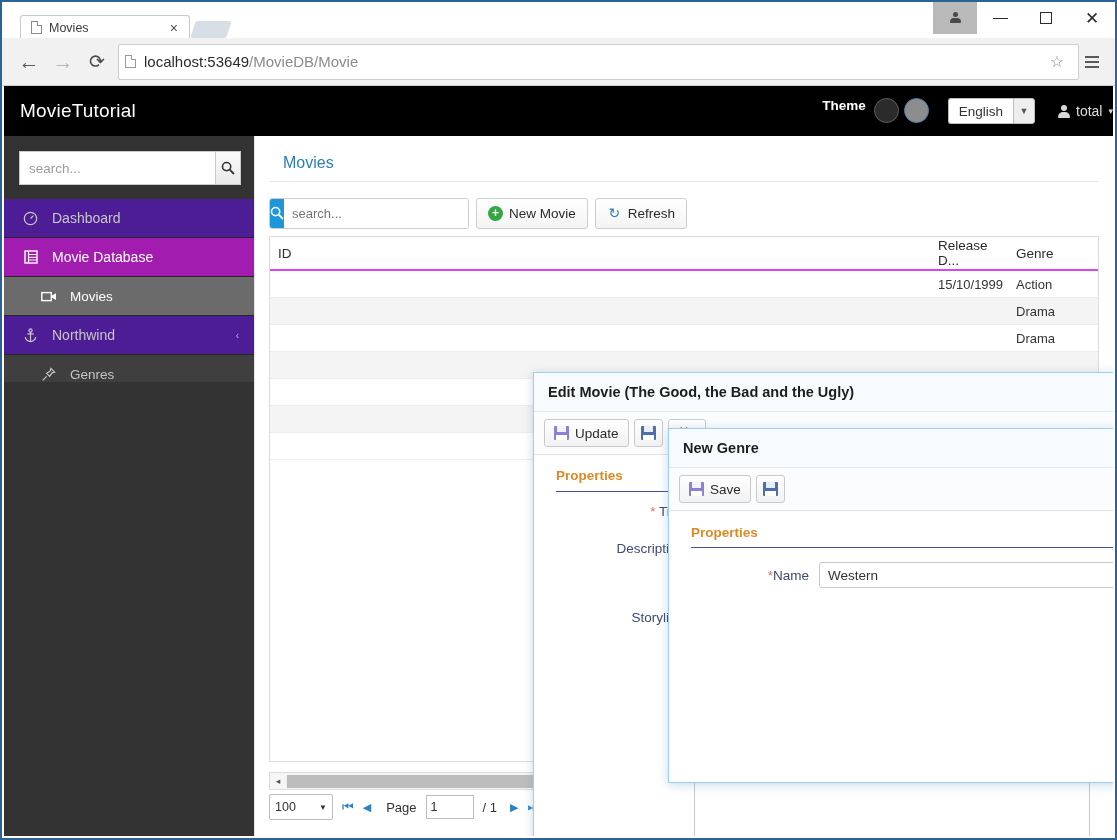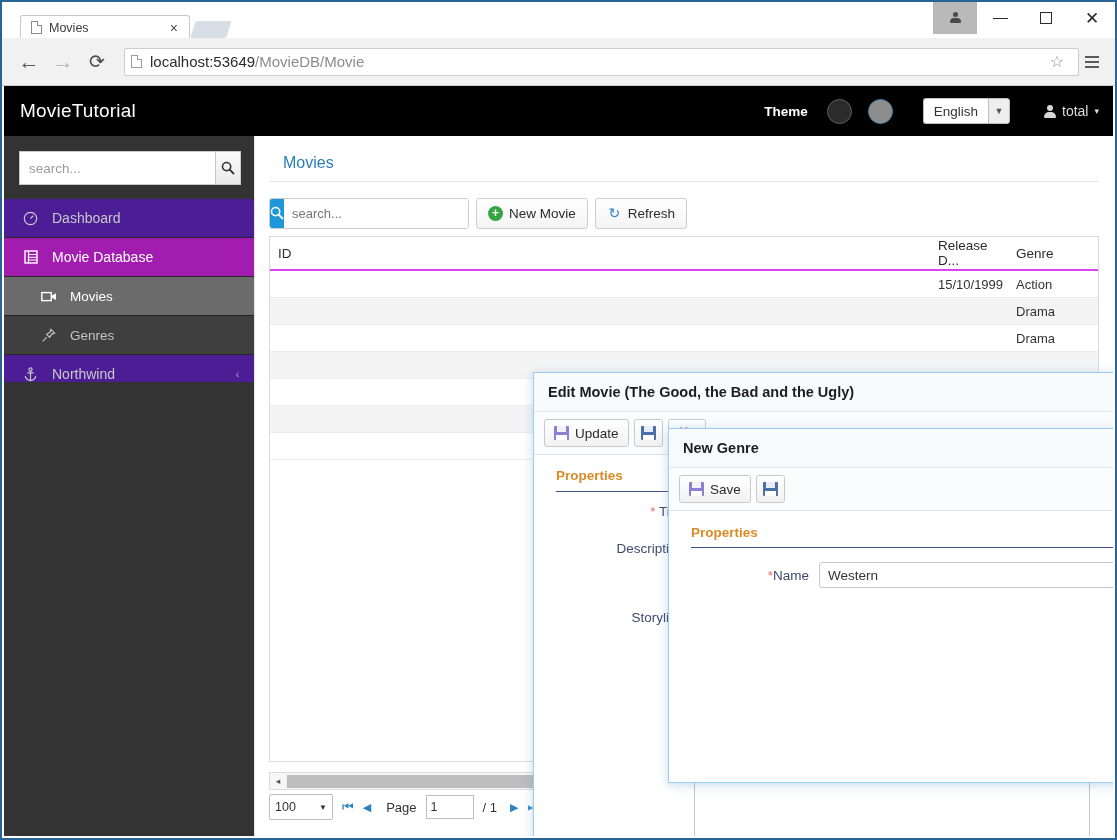--- a/index.html
+++ b/index.html
@@ -49,41 +49,41 @@
   #navbar {
     position:absolute; left:0; top:36px; right:0; height:48px;
     background:#f1f1f1; border-bottom:1px solid #cfcfcf;
     display:flex; align-items:center; padding:0 10px;
   }
   .navbtn { width:34px; height:34px; display:flex; align-items:center; justify-content:center;
     font-size:21px; color:#5a5a5a; }
   .navbtn.dim { color:#b9b9b9; }
   .navbtn.reload { font-size:19px; color:#4a4a4a; }
   .omnibox {
-    flex:1; height:28px; margin-left:10px; background:#fff;
+    flex:1; height:36px; margin-left:4px; background:#fff;
     border:1px solid #cdcdcd; border-radius:2px;
     display:flex; align-items:center; padding:0 6px; gap:8px;
   }
   .omni-ico { width:11px;height:13px;border:1px solid #9a9a9a; position:relative; flex:none;}
   .omni-ico:after{content:"";position:absolute;right:-1px;top:-1px;width:4px;height:4px;background:#fff;
      border-left:1px solid #9a9a9a;border-bottom:1px solid #9a9a9a;}
   .omni-url { font-size:15px; color:#8b8b8b; white-space:nowrap; }
   .omni-url b { color:#2b2b2b; font-weight:normal; }
   .star { color:#8d8d8d; font-size:16px; padding:0 8px; }
   .hamburger { width:26px; height:30px; display:flex; flex-direction:column; justify-content:center; gap:3px; align-items:center; }
   .hamburger i { display:block; width:14px; height:2px; background:#5a5a5a; }
 
   
   #app { position:absolute; left:2px; top:84px; right:2px; bottom:2px; overflow:hidden; background:#fff; }
   #appheader {
     position:absolute; left:0; top:0; right:0; height:50px; background:#000;
     display:flex; align-items:center;
   }
   #brand { color:#fff; font-size:19px; padding-left:16px; letter-spacing:.2px; }
-  #hdr-right { margin-left:auto; display:flex; align-items:center; gap:12px; padding-right:14px; }
+  #hdr-right { margin-left:auto; display:flex; gap:1px; }
   .theme-lbl { color:#fff; font-size:13.5px; font-weight:bold; margin-right:7px; }
   .swatch { width:25px;height:25px;border-radius:50%; display:inline-block; }
   .swatch.dark { background:#2b2b2b; border:1px solid #5d5d5d; }
   .swatch.gray { background:#8d8d8d; border:1px solid #4a7ea8; margin-left:4px; }
   .langbox { display:flex; margin-left:18px; height:26px; }
   .langbox .lv {
     background:#fff; border:1px solid #bdbdbd; border-right:none; border-radius:3px 0 0 3px;
     font-size:13.5px; color:#333; padding:0 10px; display:flex; align-items:center;
   }
   .langbox .lc {
@@ -328,41 +328,41 @@
       </div>
       <div class="sb-item sub">
         <span class="sb-ico">
           <svg width="16" height="13" viewBox="0 0 16 13">
               <rect x="0.8" y="2.6" width="9.5" height="8" fill="none" stroke="#fff" stroke-width="1.4"></rect>
               <path d="M11 5.4 L15 3.2 V10 L11 7.8 Z" fill="#fff"></path>
             </svg>
         </span>
         <span>Movies</span>
       </div>
-      <div class="sb-item sub2">
-        <span class="sb-ico">
-          <svg width="15" height="15" viewBox="0 0 16 16">
-              <path d="M10.5 1.5 L14.5 5.5 L11.8 6.2 L9.2 10 L6 6.8 L9.8 4.2 Z" fill="none" stroke="#c4c4c4" stroke-width="1.3"></path>
-              <line x1="6" y1="10" x2="1.8" y2="14.2" stroke="#c4c4c4" stroke-width="1.3"></line>
-            </svg>
-        </span>
-        <span>Genres</span>
-      </div>
       <div class="sb-item">
         <span class="sb-ico">
           <svg width="15" height="15" viewBox="0 0 16 16">
               <circle cx="8" cy="2.6" r="1.7" fill="none" stroke="#c8c8c8" stroke-width="1.3"></circle>
               <line x1="8" y1="4.4" x2="8" y2="14" stroke="#c8c8c8" stroke-width="1.3"></line>
               <path d="M2.5 9.5 C2.5 13 8 14.6 8 14.6 C8 14.6 13.5 13 13.5 9.5" fill="none" stroke="#c8c8c8" stroke-width="1.3"></path>
               <line x1="4.6" y1="6.3" x2="11.4" y2="6.3" stroke="#c8c8c8" stroke-width="1.3"></line>
             </svg>
         </span>
         <span>Northwind</span>
         <span class="sb-chev">‹</span>
       </div>
+      <div class="sb-item sub2">
+        <span class="sb-ico">
+          <svg width="15" height="15" viewBox="0 0 16 16">
+              <path d="M10.5 1.5 L14.5 5.5 L11.8 6.2 L9.2 10 L6 6.8 L9.8 4.2 Z" fill="none" stroke="#c4c4c4" stroke-width="1.3"></path>
+              <line x1="6" y1="10" x2="1.8" y2="14.2" stroke="#c4c4c4" stroke-width="1.3"></line>
+            </svg>
+        </span>
+        <span>Genres</span>
+      </div>
       <div class="sb-item">
         <span class="sb-ico">
           <svg width="15" height="14" viewBox="0 0 16 15">
               <rect x="1" y="1.5" width="14" height="9.5" rx="1" fill="none" stroke="#c8c8c8" stroke-width="1.3"></rect>
               <line x1="5.5" y1="13.5" x2="10.5" y2="13.5" stroke="#c8c8c8" stroke-width="1.3"></line>
               <line x1="8" y1="11" x2="8" y2="13.5" stroke="#c8c8c8" stroke-width="1.3"></line>
             </svg>
         </span>
         <span>Administration</span>
         <span class="sb-chev">‹</span>

